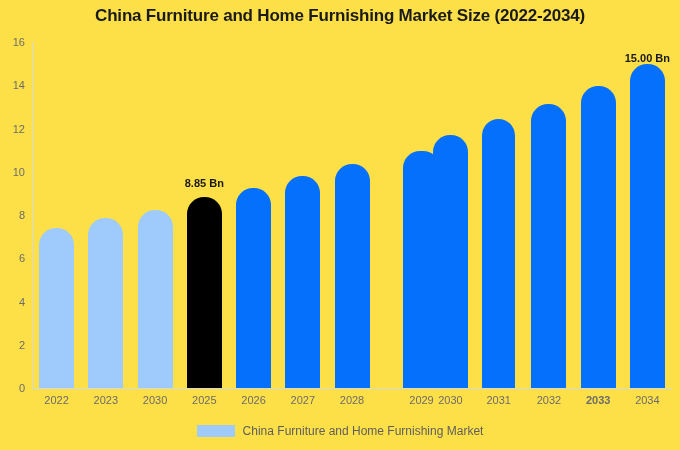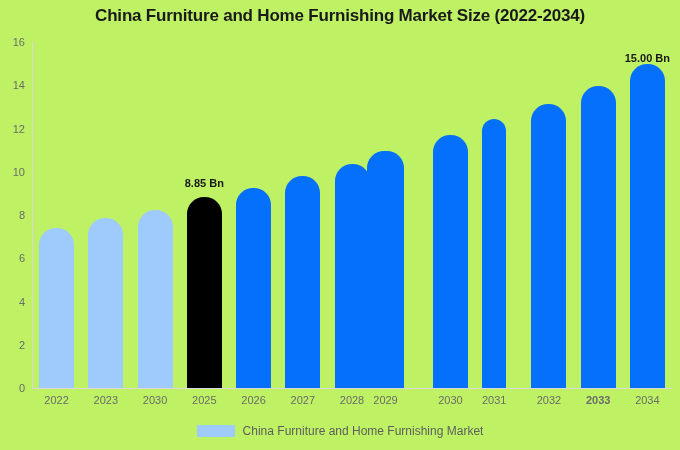--- a/index.html
+++ b/index.html
@@ -127,21 +127,21 @@
   }
   .legend-label {
     font-size: 12px;
     color: #5e5e5e;
     white-space: nowrap;
   }
 </style>
 </head>
 <body>
 
-<div id="chart-root" style="background: #bef264;">
+<div id="chart-root" style="background: #fde047;">
 
   <div id="chart-title" style="color: rgb(26, 26, 26);">China Furniture and Home Furnishing Market Size (2022-2034)</div>
 
   <div id="plot-area">
     <div id="y-axis-line" style="background: rgb(217, 217, 217);"></div>
     <div id="x-axis-line" style="background: rgb(217, 217, 217);"></div>
     <div id="y-ticks-layer">
         <div class="y-tick-label" style="top: 346px; color: rgb(107, 107, 107);">0</div>
         <div class="y-tick-label" style="top: 302.75px; color: rgb(107, 107, 107);">2</div>
         <div class="y-tick-label" style="top: 259.5px; color: rgb(107, 107, 107);">4</div>
@@ -175,29 +175,29 @@
           <div class="x-tick-label" style="color: rgb(107, 107, 107);">2026</div>
         </div>
         <div class="bar-group" style="left: 253.269px; width: 35px;">
           <div class="bar" style="height: 211.925px; background: rgb(5, 112, 251);"></div>
           <div class="x-tick-label" style="color: rgb(107, 107, 107);">2027</div>
         </div>
         <div class="bar-group" style="left: 302.5px; width: 35px;">
           <div class="bar" style="height: 223.819px; background: rgb(5, 112, 251);"></div>
           <div class="x-tick-label" style="color: rgb(107, 107, 107);">2028</div>
         </div>
-        <div class="bar-group" style="left: 335px; width: 37px;">
+        <div class="bar-group" style="left: 371px; width: 37px;">
           <div class="bar" style="height: 236.794px; background: rgb(5, 112, 251);"></div>
           <div class="x-tick-label" style="color: rgb(107, 107, 107);">2029</div>
         </div>
         <div class="bar-group" style="left: 400.962px; width: 35px;">
           <div class="bar" style="height: 253.012px; background: rgb(5, 112, 251);"></div>
           <div class="x-tick-label" style="color: rgb(107, 107, 107);">2030</div>
         </div>
-        <div class="bar-group" style="left: 450.192px; width: 24px;">
+        <div class="bar-group" style="left: 450.192px; width: 33px;">
           <div class="bar" style="height: 269.231px; background: rgb(5, 112, 251);"></div>
           <div class="x-tick-label" style="color: rgb(107, 107, 107);">2031</div>
         </div>
         <div class="bar-group" style="left: 499.423px; width: 35px;">
           <div class="bar" style="height: 284.369px; background: rgb(5, 112, 251);"></div>
           <div class="x-tick-label" style="color: rgb(107, 107, 107);">2032</div>
         </div>
         <div class="bar-group" style="left: 548.654px; width: 35px; font-weight: bold;">
           <div class="bar" style="height: 301.669px; background: rgb(5, 112, 251);"></div>
           <div class="x-tick-label" style="color: rgb(107, 107, 107);">2033</div>

